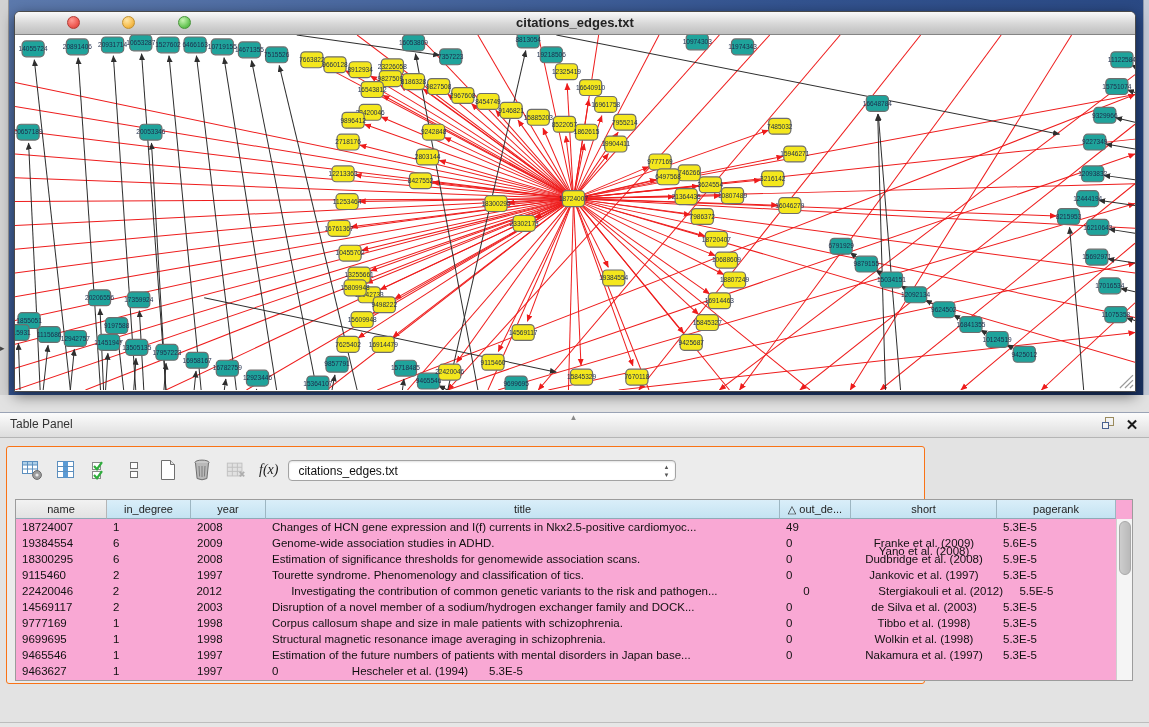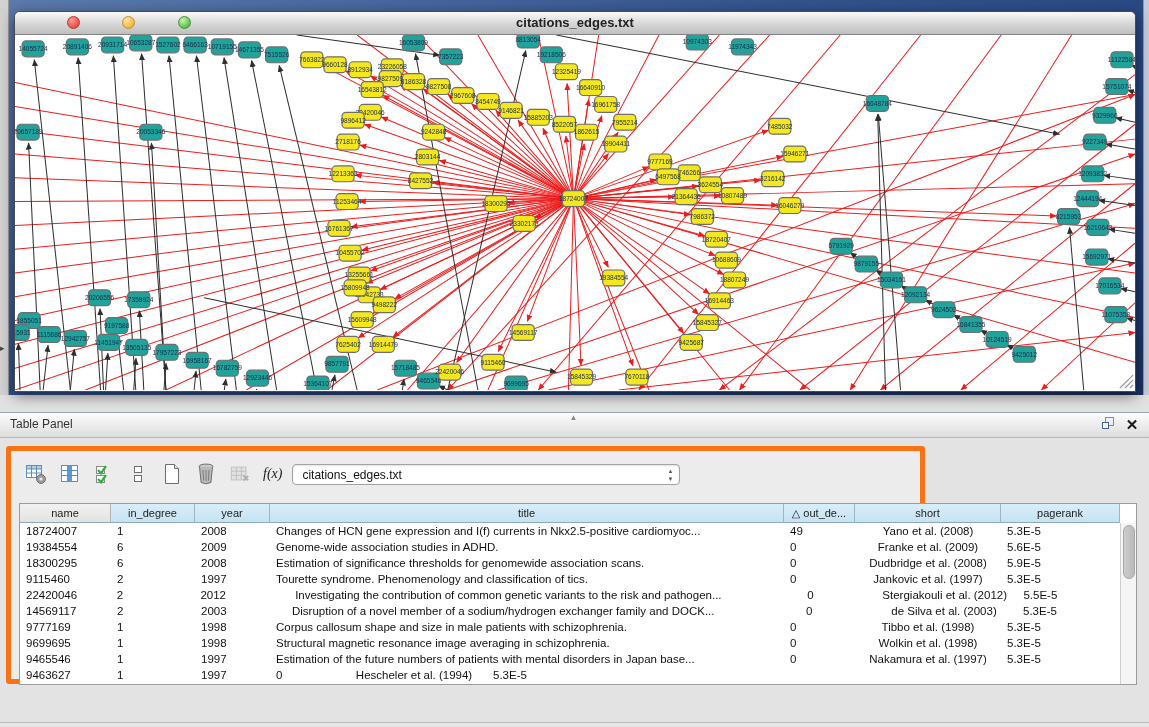--- a/index.html
+++ b/index.html
@@ -26,29 +26,29 @@
   
   .table-panel{position:absolute;left:0;top:412px;width:1149px;height:332px;background:#e3e3e3;}
   .tp-header{position:relative;height:24px;background:linear-gradient(#fcfcfc,#dddddd);
     border-bottom:1px solid #b5b5b5;border-top:1px solid #9aa3b5;}
   .tp-header .tp-title{position:absolute;left:10px;top:4px;font-size:12px;color:#333;}
   .tp-header .split-handle{position:absolute;left:50%;top:0px;margin-left:-5px;font-size:8px;color:#8a8a8a;}
   .tp-header .hdr-btn{position:absolute;top:3px;width:18px;height:18px;text-align:center;cursor:default;}
   .tp-header .float-btn{right:32px;}
   .tp-header .close-btn{right:8px;font-size:15px;font-weight:bold;color:#1a1a1a;line-height:18px;}
   .tp-body{position:absolute;left:6px;top:34px;width:919px;height:238px;box-sizing:border-box;
-    background:#ececec;border:5px solid #f97316;border-radius:3px;}
+    background:#ececec;border:1px solid #f97316;border-radius:3px;}
   .toolbar{position:absolute;left:14px;top:8px;height:30px;display:flex;align-items:center;}
   .tb-icon{width:22px;height:24px;margin-right:12px;display:flex;align-items:center;justify-content:center;}
   .fx{font-family:"Liberation Serif",serif;font-style:italic;font-size:14px;color:#1a1a1a;margin-right:10px;white-space:nowrap;}
   .select{position:relative;width:388px;height:21px;background:#fff;border:1px solid #a3a3a3;border-radius:4px;
     box-shadow:inset 0 1px 2px rgba(0,0,0,.12);font-size:12px;color:#111;line-height:21px;padding-left:9px;box-sizing:border-box;}
   .select .arrows{position:absolute;right:6px;top:2px;font-size:6px;line-height:8px;color:#555;text-align:center;}
   
-  .tbl{position:absolute;left:8px;top:52px;width:1118px;height:182px;background:#ffffff;border:1px solid #9c9c9c;box-sizing:border-box;}
+  .tbl{position:absolute;left:8px;top:52px;width:1118px;height:182px;background:#f9a8d4;border:1px solid #9c9c9c;box-sizing:border-box;}
   .tbl-head{display:flex;height:19px;}
   .hcell{box-sizing:border-box;height:19px;line-height:18px;text-align:center;font-size:11px;color:#222;
     background:linear-gradient(#daeef9,#c4e3f2);border-right:1px solid #9db6c2;border-bottom:1px solid #8fa9b6;
     overflow:hidden;white-space:nowrap;}
   .hcell.first{background:linear-gradient(#f2f2f2,#e2e2e2);border-right:1px solid #b5b5b5;}
   .tbl-row{display:flex;height:16px;}
   .cell{box-sizing:border-box;height:16px;line-height:16px;font-size:11.5px;color:#111;padding-left:6px;
     overflow:hidden;white-space:nowrap;}
   .cell.center{text-align:center;padding-left:0;}
   .vscroll{position:absolute;right:0;top:19px;bottom:0;width:15px;background:#f5f5f5;border-left:1px solid #cfcfcf;}
@@ -601,21 +601,21 @@
             <div class="hcell" style="width: 146px;">short</div>
             <div class="hcell" style="width: 119px;">pagerank</div>
           </div>
         <div id="tbl-body">
             <div class="tbl-row">
               <div class="cell" style="width: 91px;">18724007</div>
               <div class="cell" style="width: 84px;">1</div>
               <div class="cell" style="width: 75px;">2008</div>
               <div class="cell" style="width: 514px;">Changes of HCN gene expression and I(f) currents in Nkx2.5-positive cardiomyoc...</div>
               <div class="cell" style="width: 71px;">49</div>
-              <div class="cell center" style="width: 146px;">Yano et al. (2008)</div>
+              <div class="cell center" style="width: 146px; margin-top: 24px;">Yano et al. (2008)</div>
               <div class="cell" style="width: 119px;">5.3E-5</div>
             </div>
             <div class="tbl-row">
               <div class="cell" style="width: 91px;">19384554</div>
               <div class="cell" style="width: 84px;">6</div>
               <div class="cell" style="width: 75px;">2009</div>
               <div class="cell" style="width: 514px;">Genome-wide association studies in ADHD.</div>
               <div class="cell" style="width: 71px;">0</div>
               <div class="cell center" style="width: 146px;">Franke et al. (2009)</div>
               <div class="cell" style="width: 119px;">5.6E-5</div>
@@ -644,21 +644,21 @@
               <div class="cell" style="width: 75px;">2012</div>
               <div class="cell" style="width: 514px; margin-left: 20px;">Investigating the contribution of common genetic variants to the risk and pathogen...</div>
               <div class="cell" style="width: 71px;">0</div>
               <div class="cell center" style="width: 146px;">Stergiakouli et al. (2012)</div>
               <div class="cell" style="width: 119px;">5.5E-5</div>
             </div>
             <div class="tbl-row">
               <div class="cell" style="width: 91px;">14569117</div>
               <div class="cell" style="width: 84px;">2</div>
               <div class="cell" style="width: 75px;">2003</div>
-              <div class="cell" style="width: 514px; margin-left: 16px;">Disruption of a novel member of a sodium/hydrogen exchanger family and DOCK...</div>
+              <div class="cell" style="width: 514px;">Disruption of a novel member of a sodium/hydrogen exchanger family and DOCK...</div>
               <div class="cell" style="width: 71px;">0</div>
               <div class="cell center" style="width: 146px;">de Silva et al. (2003)</div>
               <div class="cell" style="width: 119px;">5.3E-5</div>
             </div>
             <div class="tbl-row">
               <div class="cell" style="width: 91px;">9777169</div>
               <div class="cell" style="width: 84px;">1</div>
               <div class="cell" style="width: 75px;">1998</div>
               <div class="cell" style="width: 514px;">Corpus callosum shape and size in male patients with schizophrenia.</div>
               <div class="cell" style="width: 71px;">0</div>

